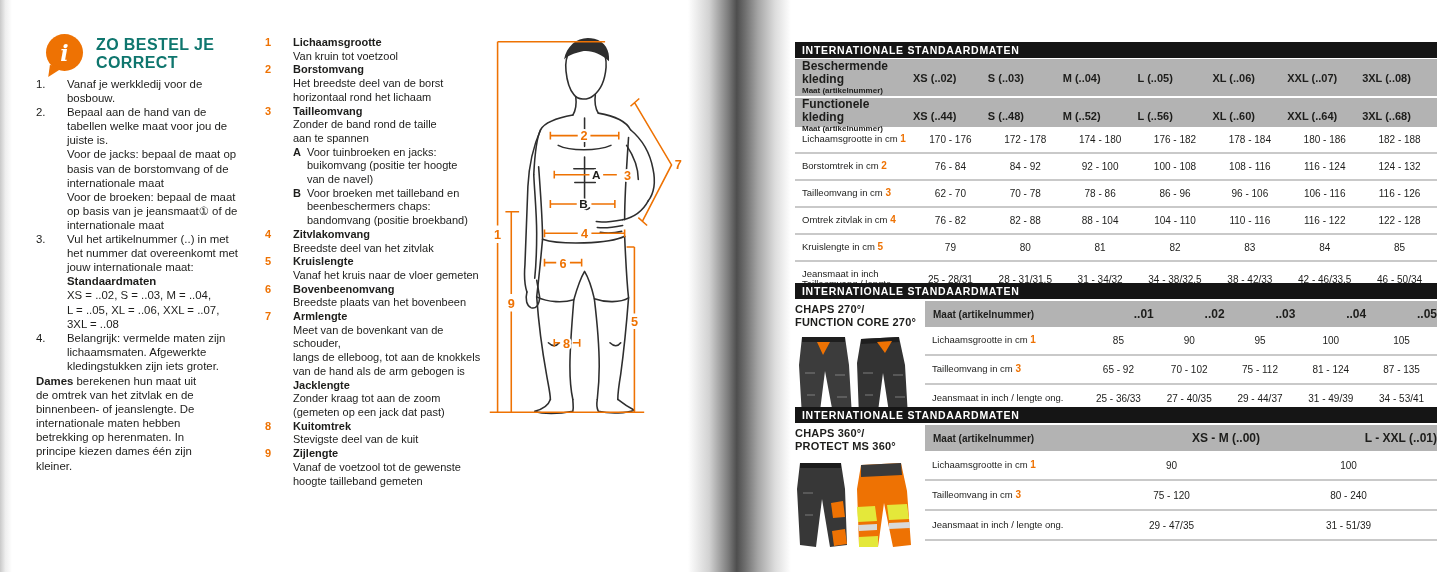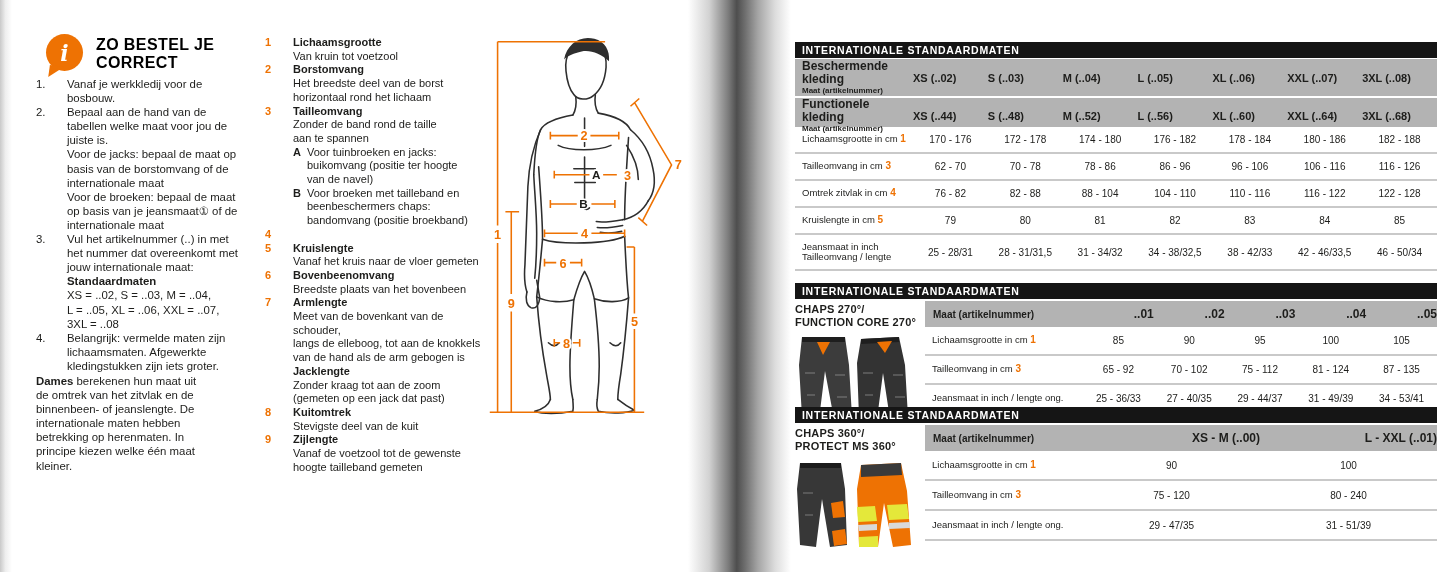--- a/index.html
+++ b/index.html
@@ -16,21 +16,21 @@
     background:linear-gradient(90deg,rgba(255,255,255,0) 0%,#d2d2d2 20%,#7c7c7c 38%,#4e4e4e 46%,#6f6f6f 54%,#a5a5a5 66%,#dcdcdc 82%,#fff 97%);}
 
   
   .intro-head{position:absolute;left:46px;top:34px;display:flex;gap:13px;align-items:flex-start}
   .bubble{width:37px;height:37px;border-radius:50%;background:#ee7203;position:relative;flex:none;
     display:flex;align-items:center;justify-content:center}
   .bubble:after{content:"";position:absolute;left:3px;bottom:-7px;width:0;height:0;
     border-style:solid;border-width:12px 14px 0 0;border-color:#ee7203 transparent transparent transparent;
     transform:rotate(8deg)}
   .bubble span{color:#fff;font-weight:bold;font-size:22px;line-height:1;font-family:"DejaVu Serif",serif;font-style:italic}
-  .page-title{margin:2px 0 0;width:150px;color:#000000;font-size:16px;line-height:18px;
+  .page-title{margin:2px 0 0;width:150px;color:#0f766e;font-size:16px;line-height:18px;
     font-weight:bold;letter-spacing:.4px}
 
   .steps{position:absolute;left:36px;top:77px;width:228px;font-size:11.4px;line-height:14.1px}
   .step{display:flex}
   .step-num{width:31px;flex:none}
   .step-body{flex:1}
   .dames{margin-top:1px}
 
   
   .defs{position:absolute;left:265px;top:36px;width:218px;font-size:11px;line-height:13.7px}
@@ -136,21 +136,21 @@
           <div class="line">lichaamsmaten. Afgewerkte</div>
           <div class="line">kledingstukken zijn iets groter.</div>
         </div>
       </div>
       <div class="dames">
         <div class="line"><b>Dames</b> berekenen hun maat uit</div>
         <div class="line">de omtrek van het zitvlak en de</div>
         <div class="line">binnenbeen- of jeanslengte. De</div>
         <div class="line">internationale maten hebben</div>
         <div class="line">betrekking op herenmaten. In</div>
-        <div class="line">principe kiezen welke één maat</div>
+        <div class="line">principe kiezen dames één zijn</div>
         <div class="line">kleiner.</div>
       </div>
     </div>
 
   <div class="defs" id="defs">
       <div class="def">
         <span class="def-num">1</span>
         <div class="def-body">
           <div class="term">Lichaamsgrootte</div>
           <div class="desc-line">Van kruin tot voetzool</div>
@@ -179,20 +179,24 @@
           <div class="sub">
             <span class="sub-label">B</span>
             <div class="sub-text">Voor broeken met tailleband en
 beenbeschermers chaps:
 bandomvang (positie broekband)</div>
           </div>
         </div>
       </div>
       <div class="def">
         <span class="def-num">4</span>
+        <div class="def-body">
+          <div class="term">Zitvlakomvang</div>
+          <div class="desc-line">Breedste deel van het zitvlak</div>
+        </div>
       </div>
       <div class="def">
         <span class="def-num">5</span>
         <div class="def-body">
           <div class="term">Kruislengte</div>
           <div class="desc-line">Vanaf het kruis naar de vloer gemeten</div>
         </div>
       </div>
       <div class="def">
         <span class="def-num">6</span>
@@ -331,20 +335,30 @@
             <div class="dlabel">Lichaamsgrootte in cm <span class="mark">1</span></div>
             <div class="dval">170 - 176</div>
             <div class="dval">172 - 178</div>
             <div class="dval">174 - 180</div>
             <div class="dval">176 - 182</div>
             <div class="dval">178 - 184</div>
             <div class="dval">180 - 186</div>
             <div class="dval">182 - 188</div>
           </div>
           <div class="grid drow row7">
+            <div class="dlabel">Borstomtrek in cm <span class="mark">2</span></div>
+            <div class="dval">76 - 84</div>
+            <div class="dval">84 - 92</div>
+            <div class="dval">92 - 100</div>
+            <div class="dval">100 - 108</div>
+            <div class="dval">108 - 116</div>
+            <div class="dval">116 - 124</div>
+            <div class="dval">124 - 132</div>
+          </div>
+          <div class="grid drow row7">
             <div class="dlabel">Tailleomvang in cm <span class="mark">3</span></div>
             <div class="dval">62 - 70</div>
             <div class="dval">70 - 78</div>
             <div class="dval">78 - 86</div>
             <div class="dval">86 - 96</div>
             <div class="dval">96 - 106</div>
             <div class="dval">106 - 116</div>
             <div class="dval">116 - 126</div>
           </div>
           <div class="grid drow row7">

